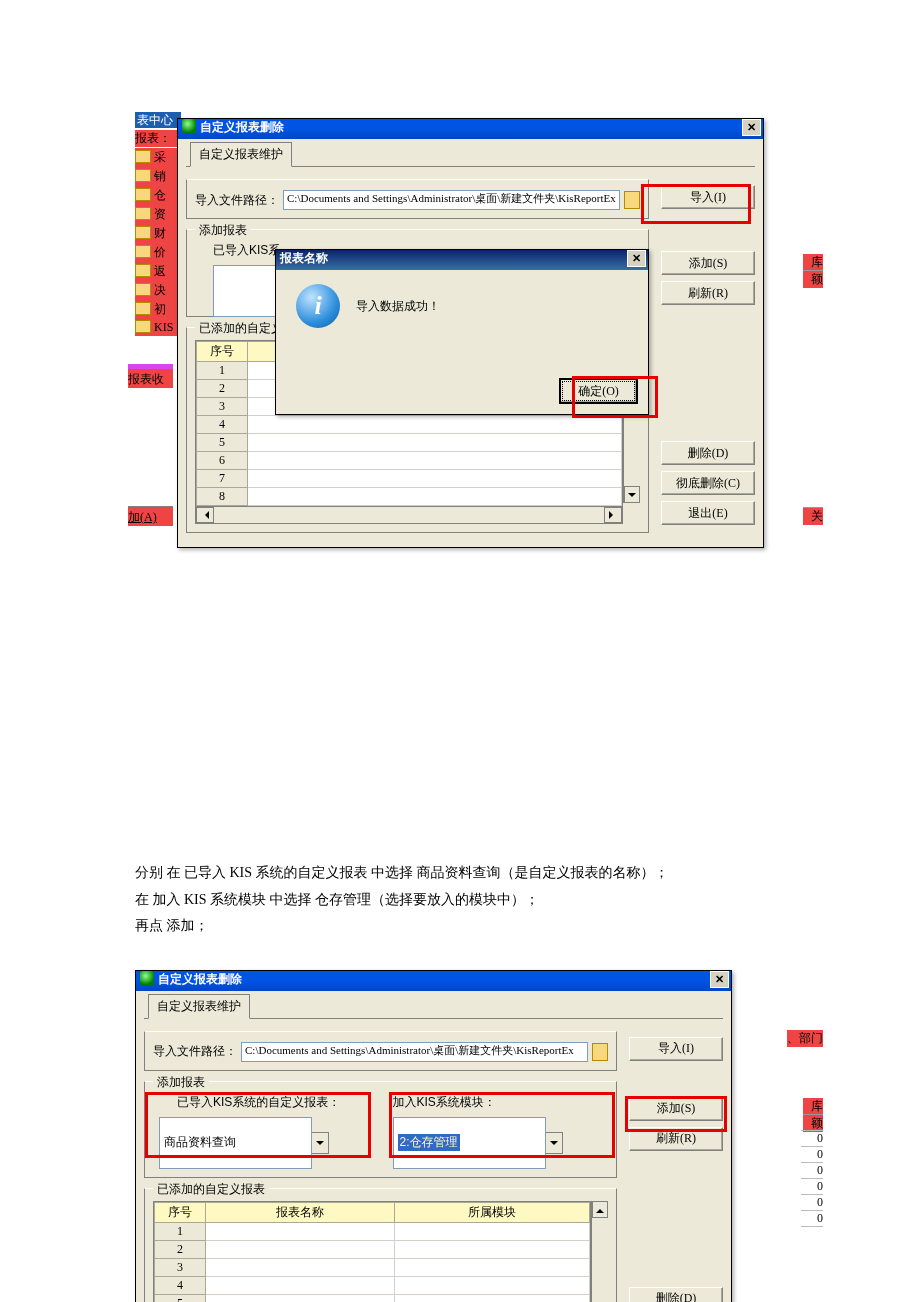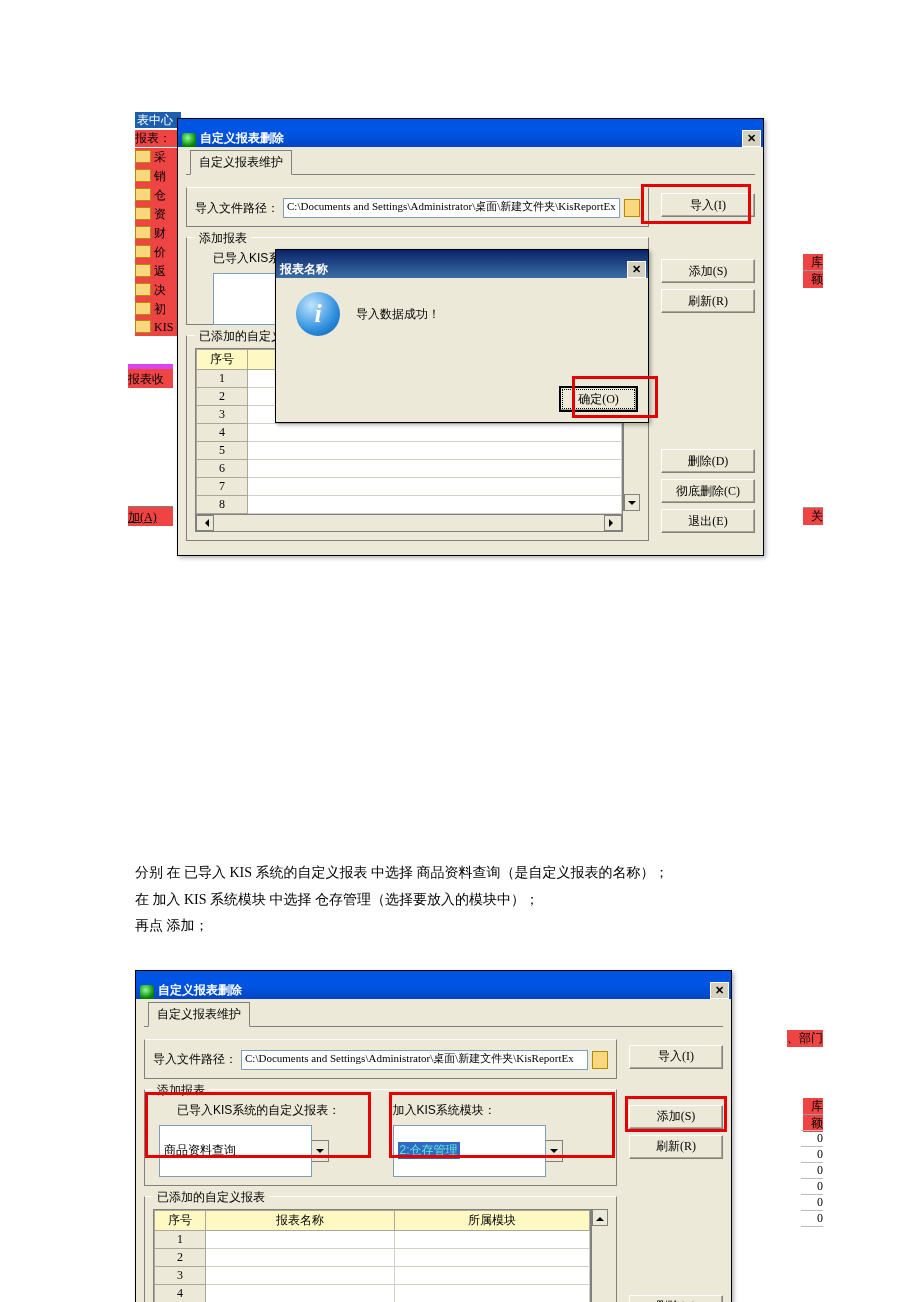--- a/index.html
+++ b/index.html
@@ -1,21 +1,21 @@
 <!DOCTYPE html>
 <html><head>
 <meta charset="utf-8">
 <style>
 body{font-family:"SimSun","Songti SC",serif;font-size:14px;margin:0;padding:0;background:#fff;color:#000}
 .page{width:920px;margin:0 auto;position:relative}
 .doc-text{padding:20px 135px 0 135px;line-height:1.9;text-align:justify}
 
 
 .win{border:1px solid #000;background:#ece9d8;box-shadow:2px 2px 4px rgba(0,0,0,.3)}
-.titlebar{background:linear-gradient(to bottom,#0054e3,#0054e3,#0046c5);color:#fff;font-size:12px;font-weight:bold;display:flex;align-items:flex-end;height:28px;padding:0 2px 0 4px;font-family:Tahoma,sans-serif}
+.titlebar{background:linear-gradient(to bottom,#0054e3,#0054e3,#0046c5);color:#fff;font-size:12px;font-weight:bold;display:flex;align-items:flex-start;height:20px;padding:0 2px 0 4px;font-family:Tahoma,sans-serif}
 .titlebar .spacer{flex:1}
 .closebtn{width:17px;height:15px;background:#d6d2c2;color:#000;border:1px solid #fff;display:flex;align-items:center;justify-content:center;font-weight:bold;font-size:11px;line-height:1;font-family:Arial}
 .closebtn::before{content:"✕"}
 .wicon{width:14px;height:14px;background:radial-gradient(circle at 40% 35%,#8fff8f,#008000 70%);border-radius:2px;margin-right:4px}
 
 .body-pad{padding:6px 8px 8px;font-family:Tahoma,"SimSun",sans-serif;font-size:12px}
 .tab-strip{height:22px;display:flex;align-items:flex-end;margin-bottom:-1px;padding-left:4px}
 .tab{border:1px solid #808080;border-bottom:1px solid #ece9d8;background:#ece9d8;padding:3px 8px;font-size:12px}
 .rule{border-top:1px solid #808080}
 
@@ -26,21 +26,21 @@
 .btncol .btn{width:100%}
 
 .group{border:1px solid #808080;border-top-color:#fff;position:relative;padding:10px 8px 8px;margin:6px 0}
 .group .legend{position:absolute;top:-8px;left:8px;background:#ece9d8;padding:0 4px;font-size:12px}
 .inner-flex{display:flex;gap:12px}
 
 .dropdown{display:flex;align-items:center}
 .dropdown .fld{background:#fff;border:1px solid #7f9db9;height:18px;font-size:12px;padding:16px 4px;display:flex;align-items:center;flex:1}
 .dropdown .arrw{width:16px;height:20px;border:1px solid #808080;background:#ece9d8;display:flex;align-items:center;justify-content:center;border-left:none}
 .dropdown .arrw::before{content:"";border:4px solid transparent;border-top-color:#000;margin-top:4px}
-.sel{color:#5eead4;background:#316ac5;padding:0 2px}
+.sel{color:#fef9c3;background:#316ac5;padding:0 2px}
 
 
 .tbl-wrap{border:1px solid #808080;background:#fff}
 table.gridt{border-collapse:collapse;width:100%;font-size:12px;font-family:Tahoma}
 table.gridt th{background:#fef9c3;border:1px solid #aca899;font-weight:normal;padding:1px 4px;height:17px}
 table.gridt td{border:1px solid #d4d0c8;height:15px}
 table.gridt td.rownum{background:#ece9d8;text-align:center;width:36px;border-color:#aca899}
 .hscroll{height:16px;background:#ece9d8;border-top:1px solid #808080;position:relative}
 .hscroll .lar,.hscroll .rar{width:16px;height:14px;position:absolute;top:0;background:#ece9d8;border:1px solid #808080;display:flex;align-items:center;justify-content:center}
 .hscroll .lar{left:0}.hscroll .rar{right:0}

